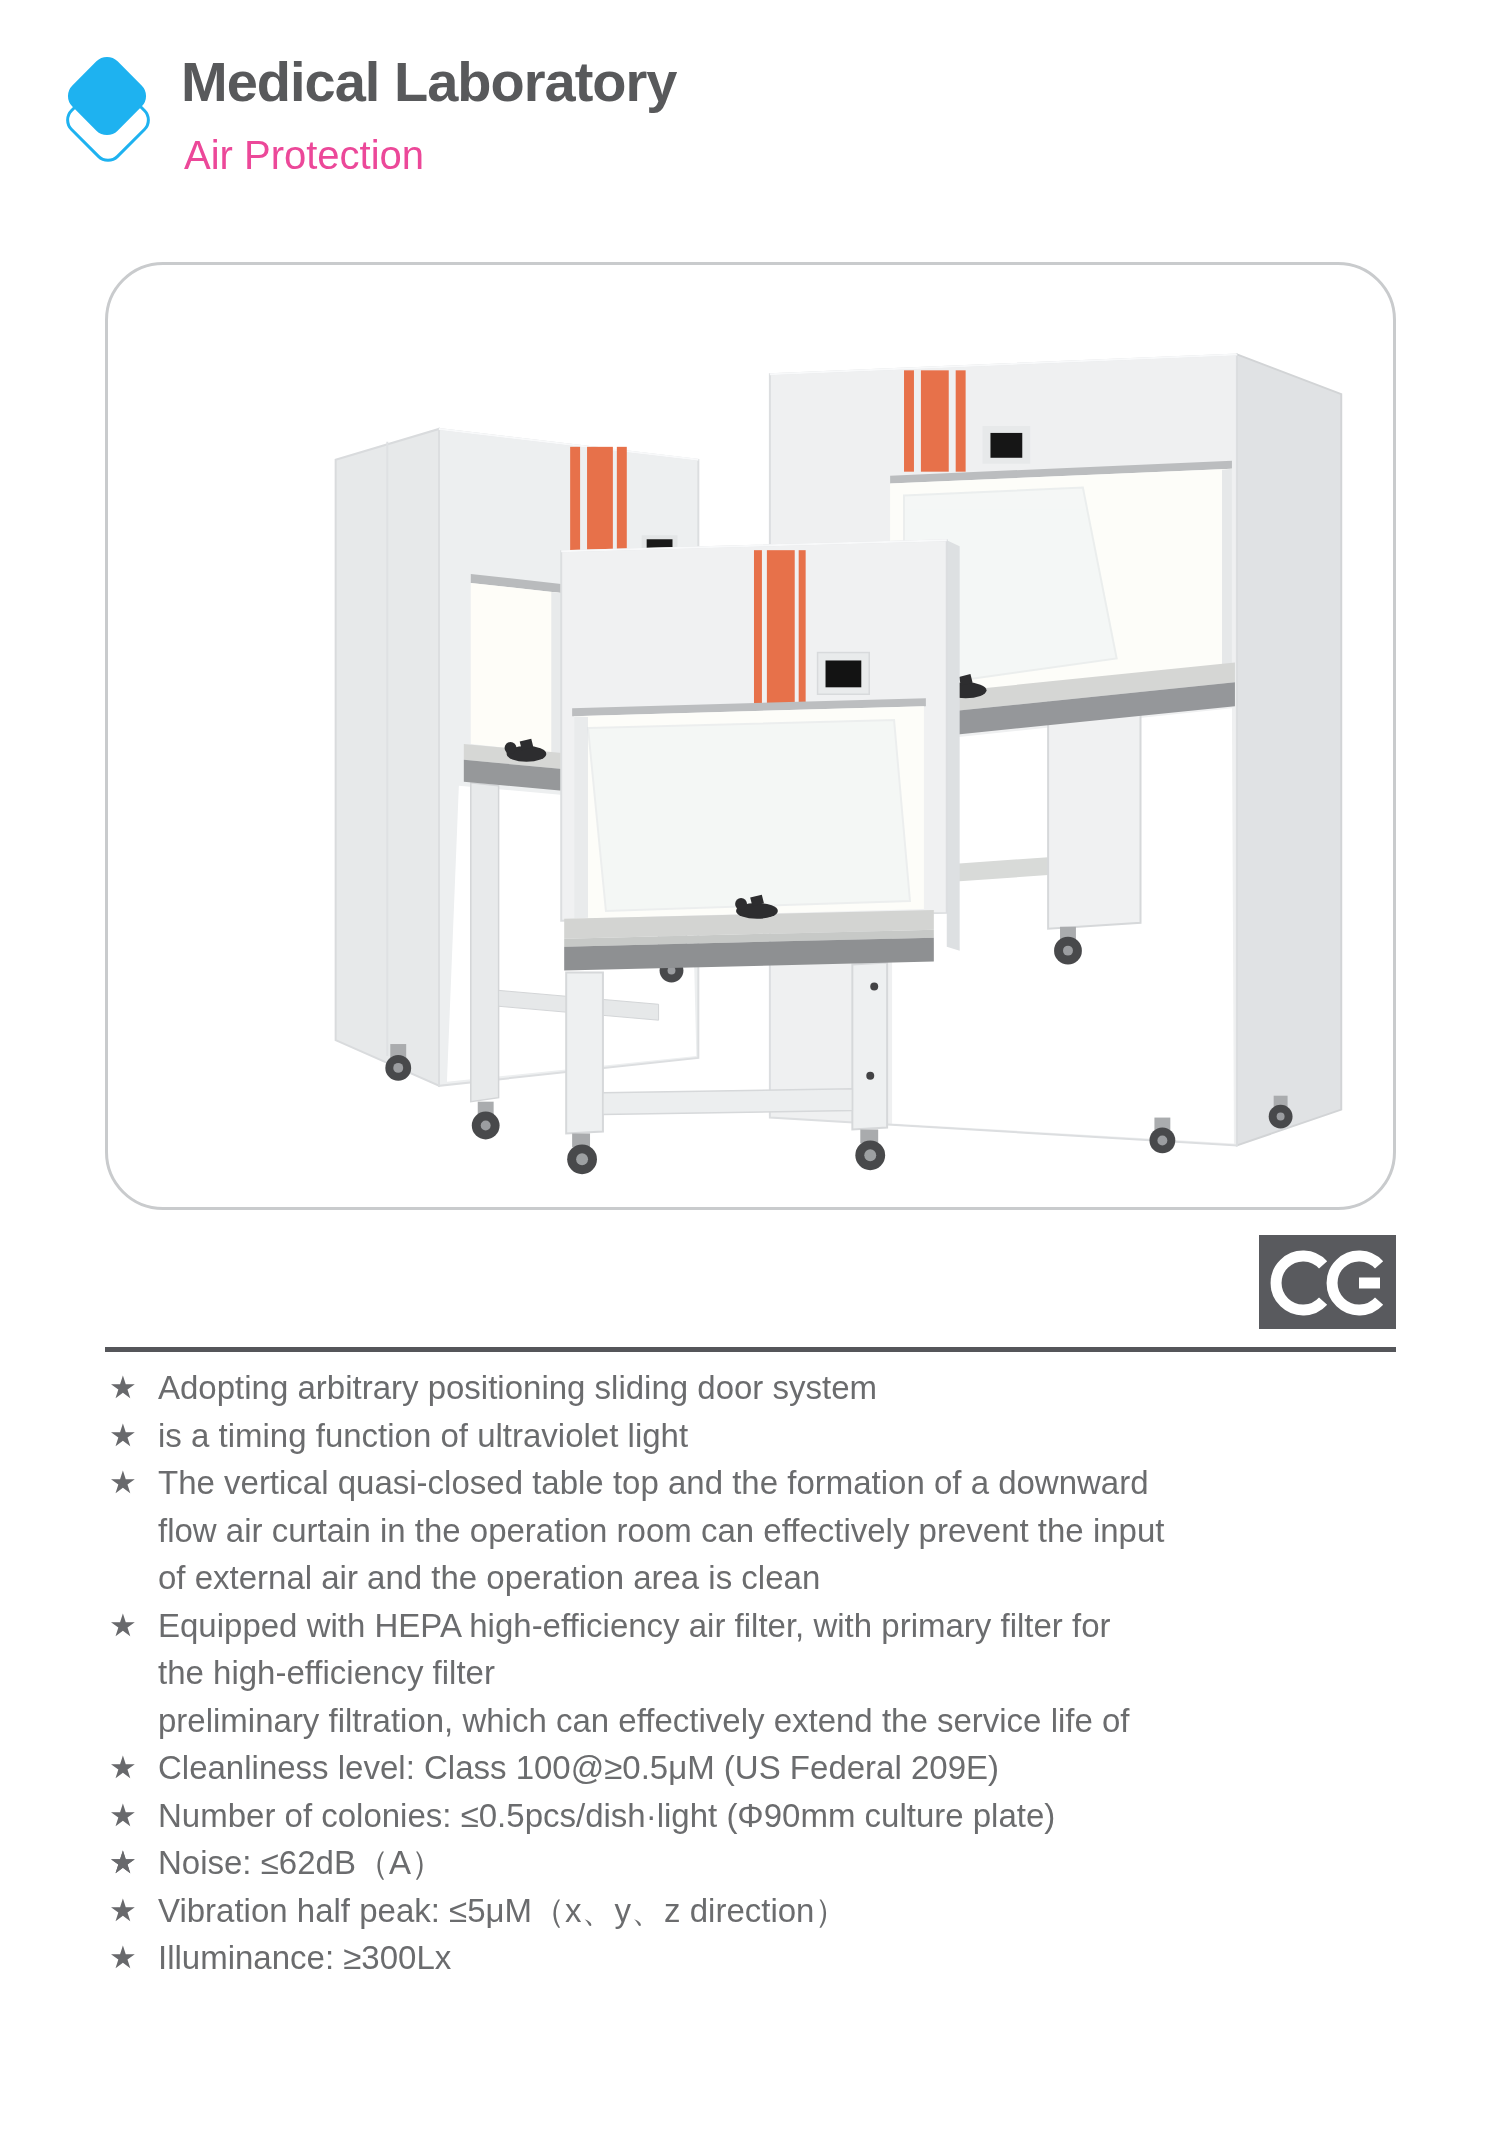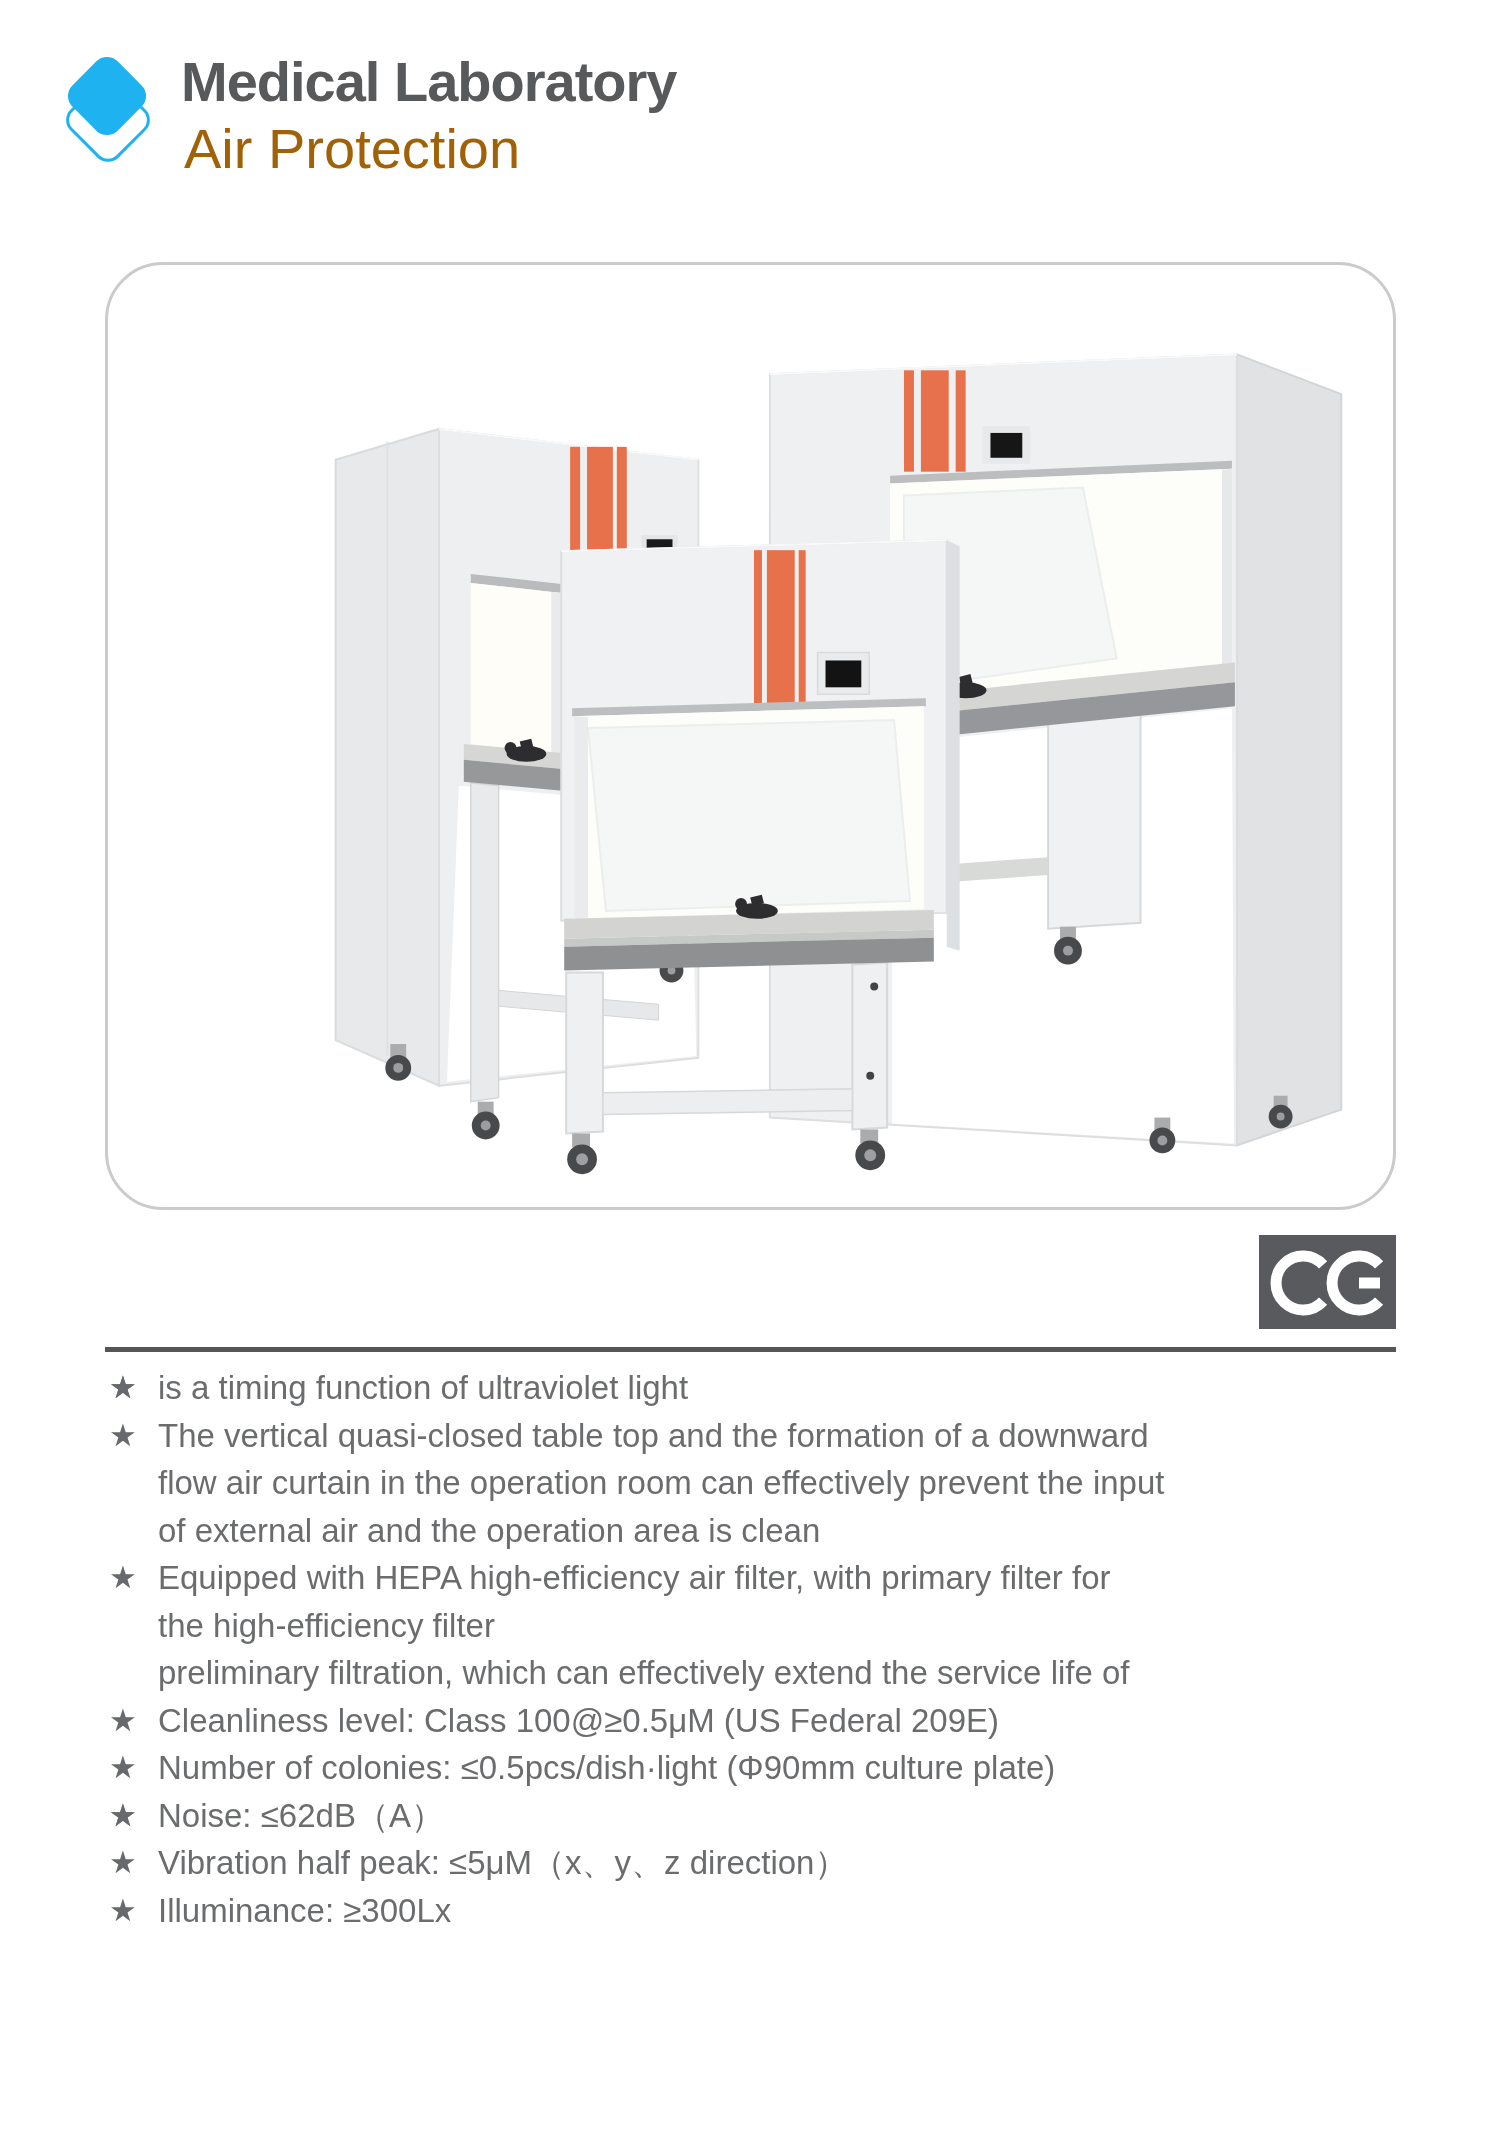--- a/index.html
+++ b/index.html
@@ -17,22 +17,22 @@
   }
   .logo .diamond-blue{
     position:absolute;left:15px;top:14px;width:64px;height:64px;
     background:#1eb2f0;border-radius:15px;transform:rotate(45deg);
   }
   .page-title{
     position:absolute;left:181px;top:44px;font-size:56px;line-height:76px;
     font-weight:bold;color:#58595b;letter-spacing:-1px;white-space:nowrap;
   }
   .page-subtitle{
-    position:absolute;left:184px;top:120px;font-size:56px;line-height:58px;
-    color:#a16207;white-space:nowrap;
+    position:absolute;left:184px;top:126px;font-size:40px;line-height:58px;
+    color:#ec4899;white-space:nowrap;
   }
 
   
   .photo-box{
     position:absolute;left:105px;top:262px;width:1291px;height:948px;
     border:3px solid #c9cbcd;border-radius:58px;box-sizing:border-box;
     overflow:hidden;background:#ffffff;
   }
   .photo-box svg{display:block;width:100%;height:100%;}
 
@@ -220,20 +220,21 @@
       <path d="M100,48 L121,48"></path>
     </g>
   </svg>
 </div>
 
 <div class="divider"></div>
 
 <div class="features">
   <div class="feat-line">
     <span class="star">★</span>
+    <span>Adopting arbitrary positioning sliding door system</span>
   </div>
   <div class="feat-line">
     <span class="star">★</span>
   </div>
   <div class="feat-line">
     <span>is a timing function of ultraviolet light</span>
   </div>
   <div class="feat-line">
     <span class="star">★</span>
     <span>The vertical quasi-closed table top and the formation of a downward</span>

